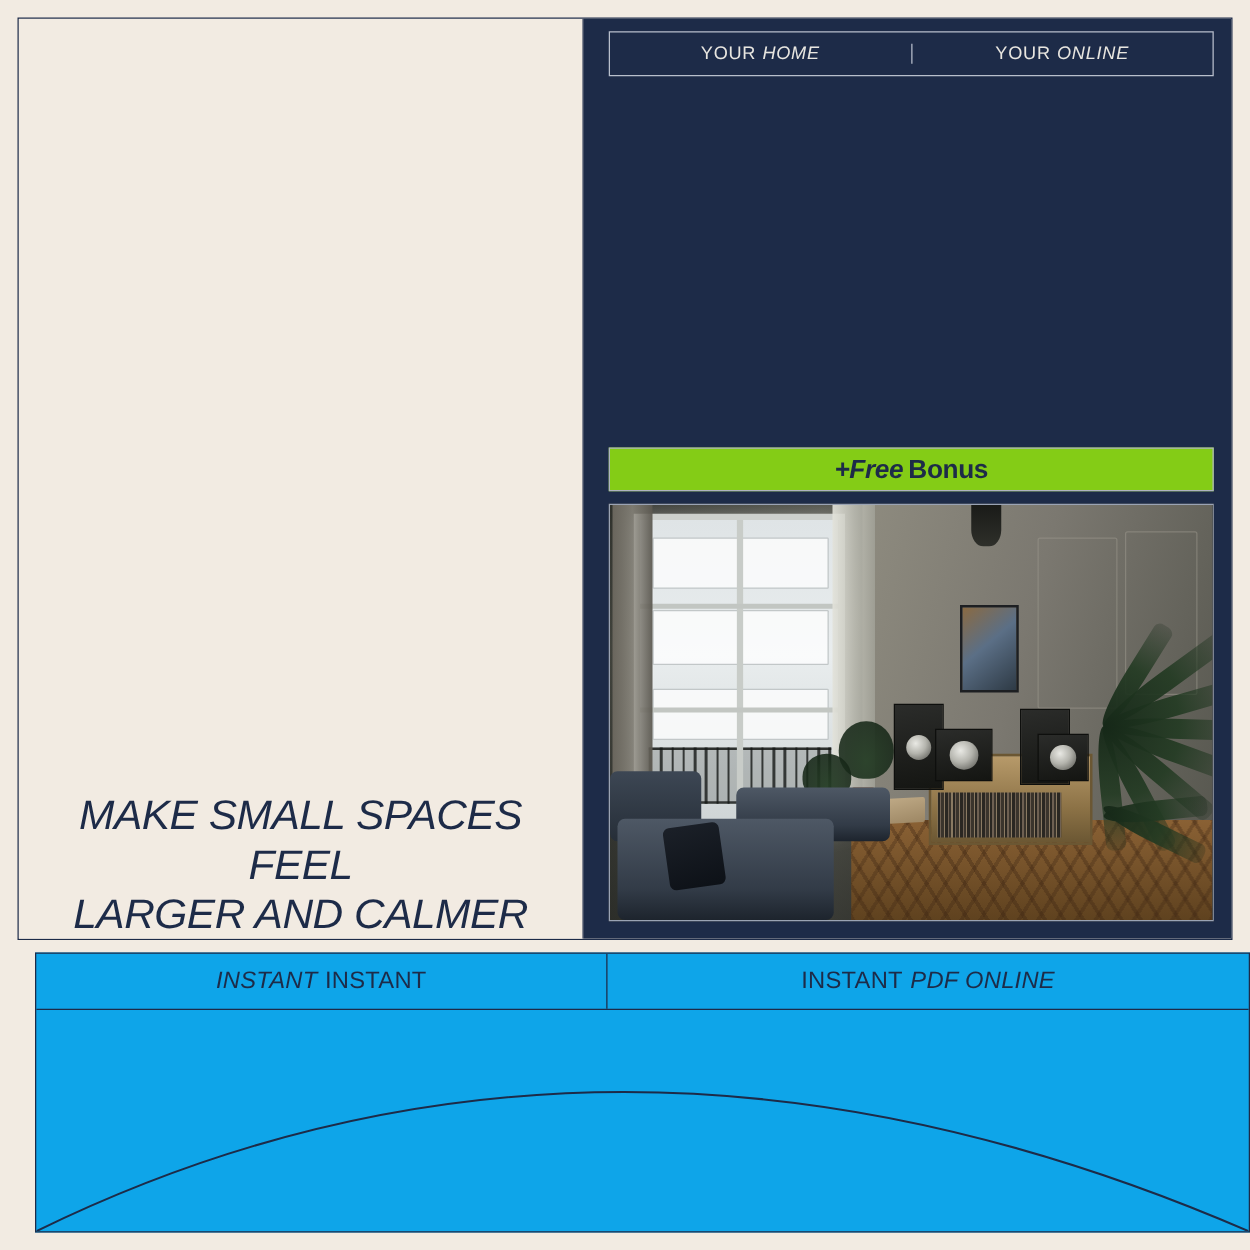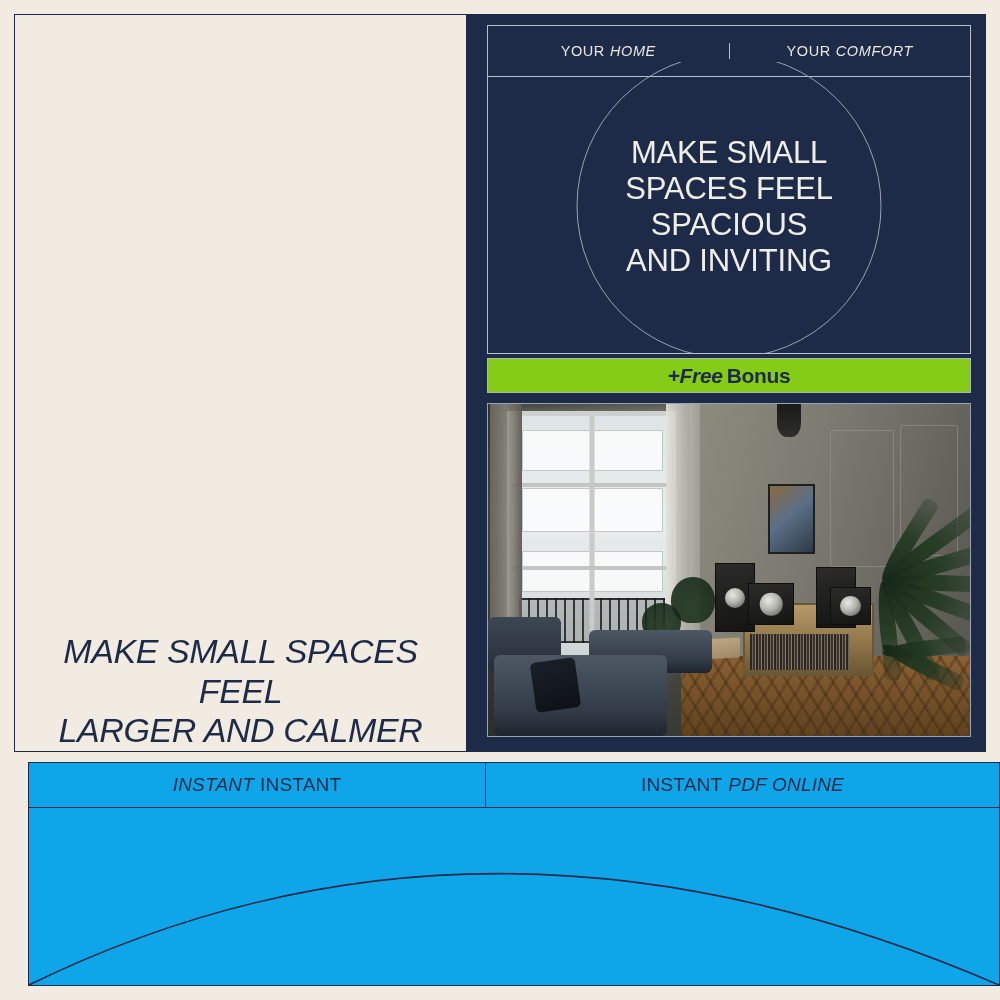--- a/index.html
+++ b/index.html
@@ -70,21 +70,21 @@
     background: #1d2b48;
     box-sizing: border-box;
     overflow: hidden;
   }
 
   .card-nav {
     position: absolute;
     left: 20px;
     top: 10px;
     right: 14px;
-    height: 52px;
+    height: 36px;
     border: 1px solid #b8bfcc;
     box-sizing: border-box;
     display: flex;
     align-items: center;
   }
   .card-nav .nav-cell {
     flex: 1;
     display: flex;
     align-items: center;
     justify-content: center;
@@ -474,31 +474,24 @@
 
     <div class="dark-pane">
 
       <div class="card-nav">
         <div class="nav-cell">
           <span>YOUR</span>
           <em>HOME</em>
         </div>
         <div class="nav-cell">
           <span>YOUR</span>
-          <em>COMFORT</em>
+          <em>ONLINE</em>
         </div>
       </div>
 
-      <div class="card-body">
-        <div class="ring"></div>
-        <div class="ring-text">MAKE SMALL
-SPACES FEEL
-SPACIOUS
-AND INVITING</div>
-      </div>
 
       <div class="bonus-bar">
         <em>+Free</em>
         <span>Bonus</span>
       </div>
 
       <div class="photo-frame">
         <div class="photo">
 
           <div class="wall">

